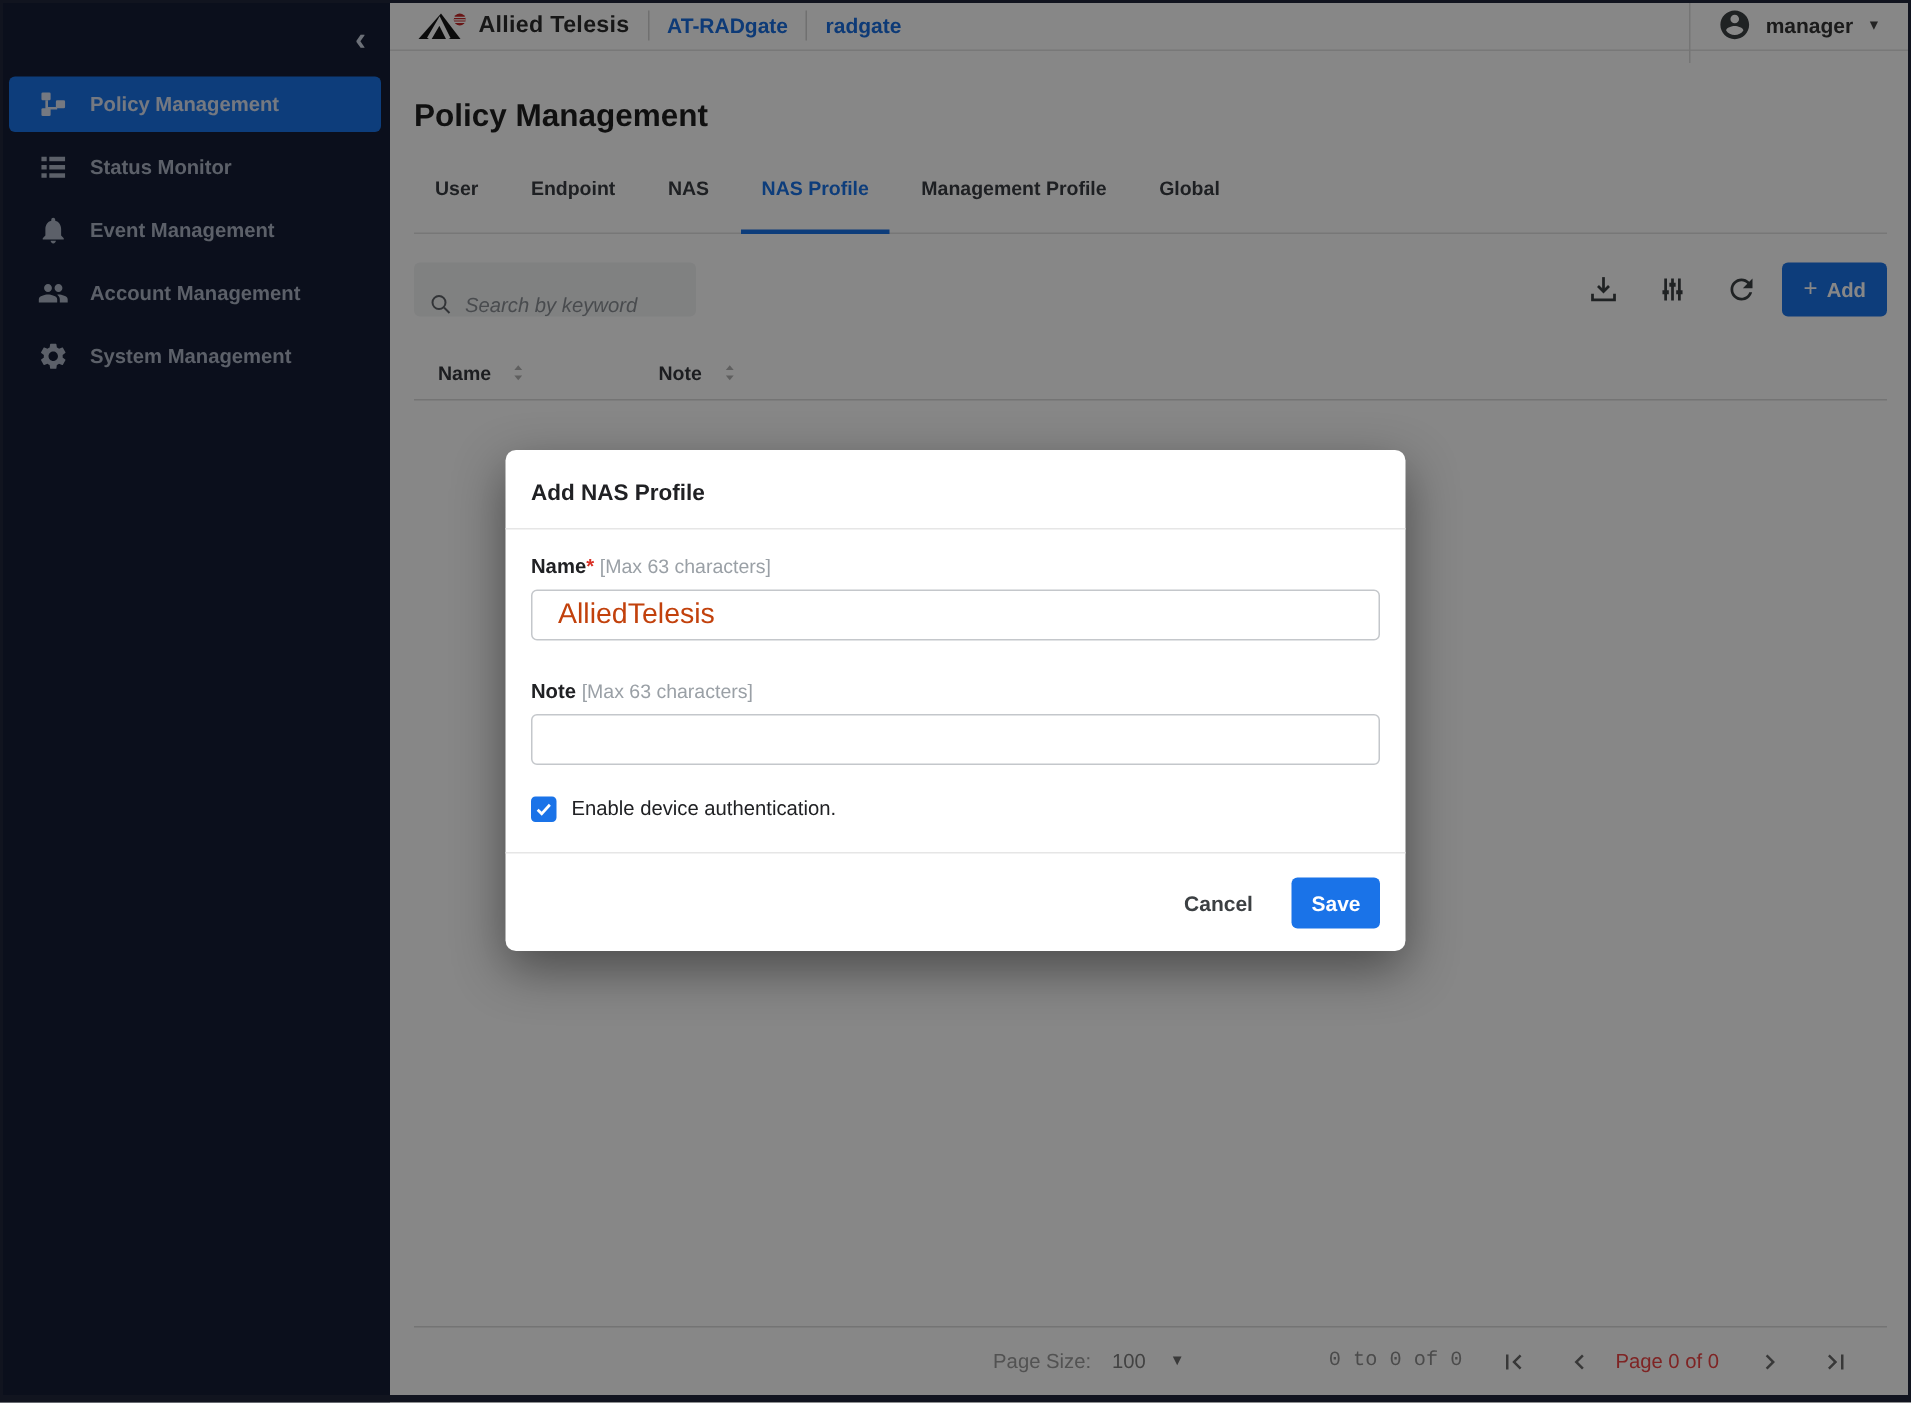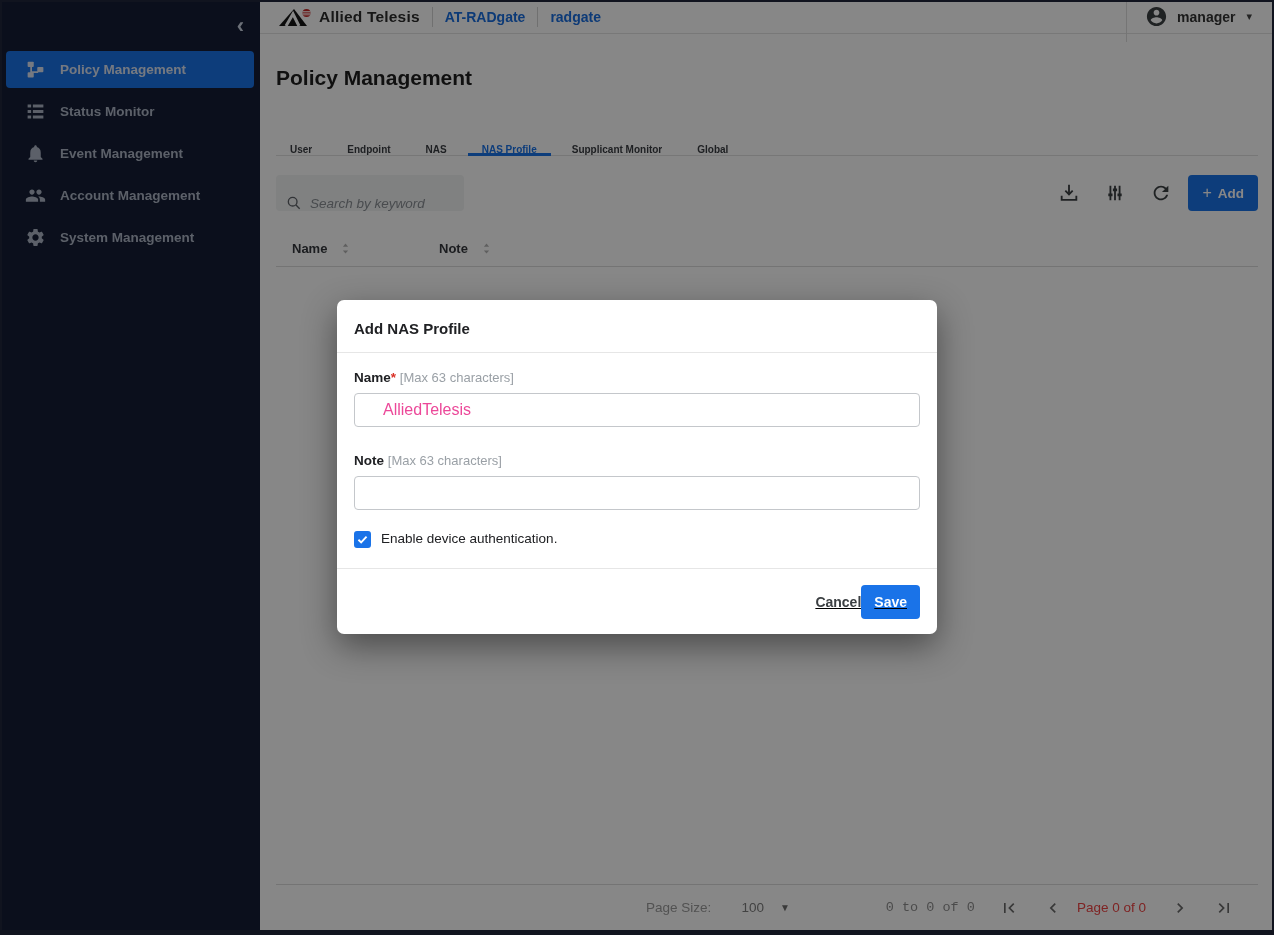--- a/index.html
+++ b/index.html
@@ -54,22 +54,22 @@
   .user-name { font-size:14px; font-weight:600; color:#333; }
   .user-caret { font-size:11px; color:#444; margin-left:2px; }
   
   .main { position:absolute; left:260px; top:52px; width:1014px; height:883px; background:#ffffff; }
   .page-title { position:absolute; left:16px; top:14px; font-size:21px; font-weight:700; color:#1f1f1f; }
   .tabs {
     position:absolute; left:16px; right:16px; top:66px; height:38px;
     display:flex; border-bottom:1px solid #e1e1e1;
   }
   .tab {
-    display:flex; align-items:flex-end; padding:0 14px; margin-right:7px;
-    font-size:10px; font-weight:700; color:#3a3d42; cursor:pointer; position:relative;
+    display:flex; align-items:flex-start; padding:0 14px; margin-right:7px;
+    font-size:13px; font-weight:700; color:#3a3d42; cursor:pointer; position:relative;
   }
   .tab.active { color:#1a73e8; }
   .tab.active::after { content:""; position:absolute; left:0; right:0; bottom:-1px; height:3px; background:#1a73e8; }
   .toolbar {
     position:absolute; left:16px; right:16px; top:122px; height:38px;
     display:flex; align-items:center;
   }
   .search-box {
     width:188px; height:36px; background:#f1f3f4; border-radius:4px;
     display:flex; align-items:flex-end; padding:0 10px; gap:8px;
@@ -97,59 +97,59 @@
   }
   .th { display:flex; align-items:center; gap:11px; cursor:pointer; }
   .th.col-name { width:163px; padding-left:16px; }
   .th svg { width:15px; height:15px; fill:#b3b3b3; }
   .pagination {
     position:absolute; left:16px; right:16px; top:832px; height:46px;
     border-top:1px solid #dcdcdc; display:flex; align-items:center;
     justify-content:flex-end; font-size:13.5px; color:#8f8f8f; padding-right:24px;
   }
   .pg-label { color:#9b9b9b; }
-  .pg-size { margin-left:30px; color:#7d7d7d; cursor:pointer; }
+  .pg-size { margin-left:14px; color:#7d7d7d; cursor:pointer; }
   .pg-caret { margin-left:16px; font-size:10px; color:#6f6f6f; cursor:pointer; }
   .pg-range { margin-left:96px; color:#8f8f8f;font-family:Liberation Mono, monospace; }
   .pg-nav { margin-left:24px; width:20px; height:20px; cursor:pointer; color:#6b6b6b; }
   .pg-nav:first-of-type { margin-left:56px; }
   .pg-nav svg { width:20px; height:20px; fill:currentColor; }
   .pg-page { margin:0 0 0 14px; color:#ef4444; }
   
   .overlay { position:absolute; inset:0; background:rgba(0,0,0,0.47); z-index:10; }
   .modal {
     position:absolute; left:337px; top:300px; width:600px; z-index:20;
     background:#ffffff; border-radius:7px; box-shadow:0 12px 34px rgba(0,0,0,.45);
   }
   .modal-header { padding:20px 17px 15px 17px; border-bottom:1px solid #e6e6e6; }
   .modal-title { font-size:15px; font-weight:700; color:#202124; }
   .modal-body { padding:0 17px; }
   .field-label { margin-top:17px; font-size:13.5px; font-weight:700; color:#202124; }
   .req { color:#d93025; }
   .hint { color:#9aa0a6; font-weight:400; font-size:13px; }
   .text-input {
     margin-top:8px; width:100%; height:34px; border:1px solid #c4c7cb;
-    border-radius:4px; padding:0 28px; font-size:16px; color:#ec4899;
+    border-radius:4px; padding:0 17px; font-size:19px; color:#c2410c;
     font-family:"Liberation Sans", sans-serif; outline:none;
   }
   .field-gap { height:9px; }
   .cb-row { margin-top:21px; display:flex; align-items:flex-start; gap:10px; }
   .cb {
     width:17px; height:17px; border:2px solid #777; border-radius:3px;
     display:flex; align-items:center; justify-content:center; cursor:pointer;
     background:#fff;
   }
   .cb svg { width:13px; height:13px; display:none; }
   .cb.checked { background:#1a73e8; border-color:#1a73e8; }
   .cb.checked svg { display:block; }
   .cb-label { font-size:13.5px; color:#202124; }
   .modal-body-end { height:20px; }
   .modal-footer {
     border-top:1px solid #e6e6e6; height:66px;
-    display:flex; align-items:center; justify-content:flex-end; padding-right:17px; text-decoration:underline;
+    display:flex; align-items:center; justify-content:flex-end; padding-right:17px; gap:26px;
   }
   .cancel-btn {
     background:none; border:none; font-family:"Liberation Sans", sans-serif;
     font-size:14px; font-weight:700; color:#3c4043; cursor:pointer;
   }
   .save-btn {
     height:34px; min-width:52px; padding:0 13px; background:#1a73e8; color:#fff;
     border:none; border-radius:4px; font-family:"Liberation Sans", sans-serif;
     font-size:14px; font-weight:700; cursor:pointer;
   }
@@ -251,21 +251,21 @@
     <div class="tab">
         <span>Endpoint</span>
       </div>
     <div class="tab">
         <span>NAS</span>
       </div>
     <div class="tab active">
         <span>NAS Profile</span>
       </div>
     <div class="tab">
-        <span>Supplicant Monitor</span>
+        <span>Management Profile</span>
       </div>
     <div class="tab">
         <span>Global</span>
       </div>
   </div>
 
   <div class="toolbar">
     <div class="search-box">
       <svg viewBox="0 0 24 24">
           <circle cx="10" cy="10" r="6.5"></circle>

